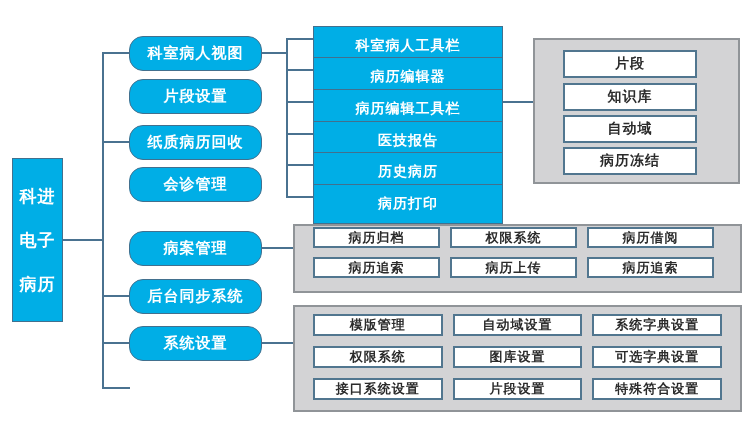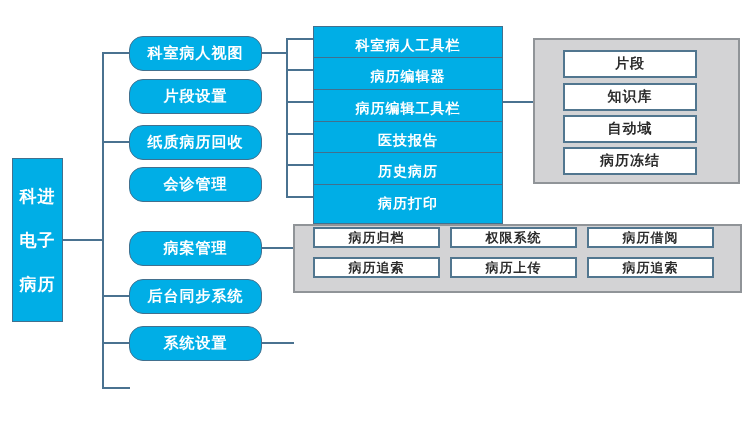--- a/index.html
+++ b/index.html
@@ -88,14 +88,25 @@
 
   <div class="panel grid grid2" style="left:293px;top:224px;width:449px;height:69px">
     <div class="leaf">病历归档</div>
     <div class="leaf">权限系统</div>
     <div class="leaf">病历借阅</div>
     <div class="leaf">病历追索</div>
     <div class="leaf">病历上传</div>
     <div class="leaf">病历追索</div>
   </div>
 
+  <div class="panel grid grid3" style="left:293px;top:305px;width:449px;height:107px">
+    <div class="leaf">模版管理</div>
+    <div class="leaf">自动域设置</div>
+    <div class="leaf">系统字典设置</div>
+    <div class="leaf">权限系统</div>
+    <div class="leaf">图库设置</div>
+    <div class="leaf">可选字典设置</div>
+    <div class="leaf">接口系统设置</div>
+    <div class="leaf">片段设置</div>
+    <div class="leaf">特殊符合设置</div>
+  </div>
 
 </div>
 
 </body></html>

